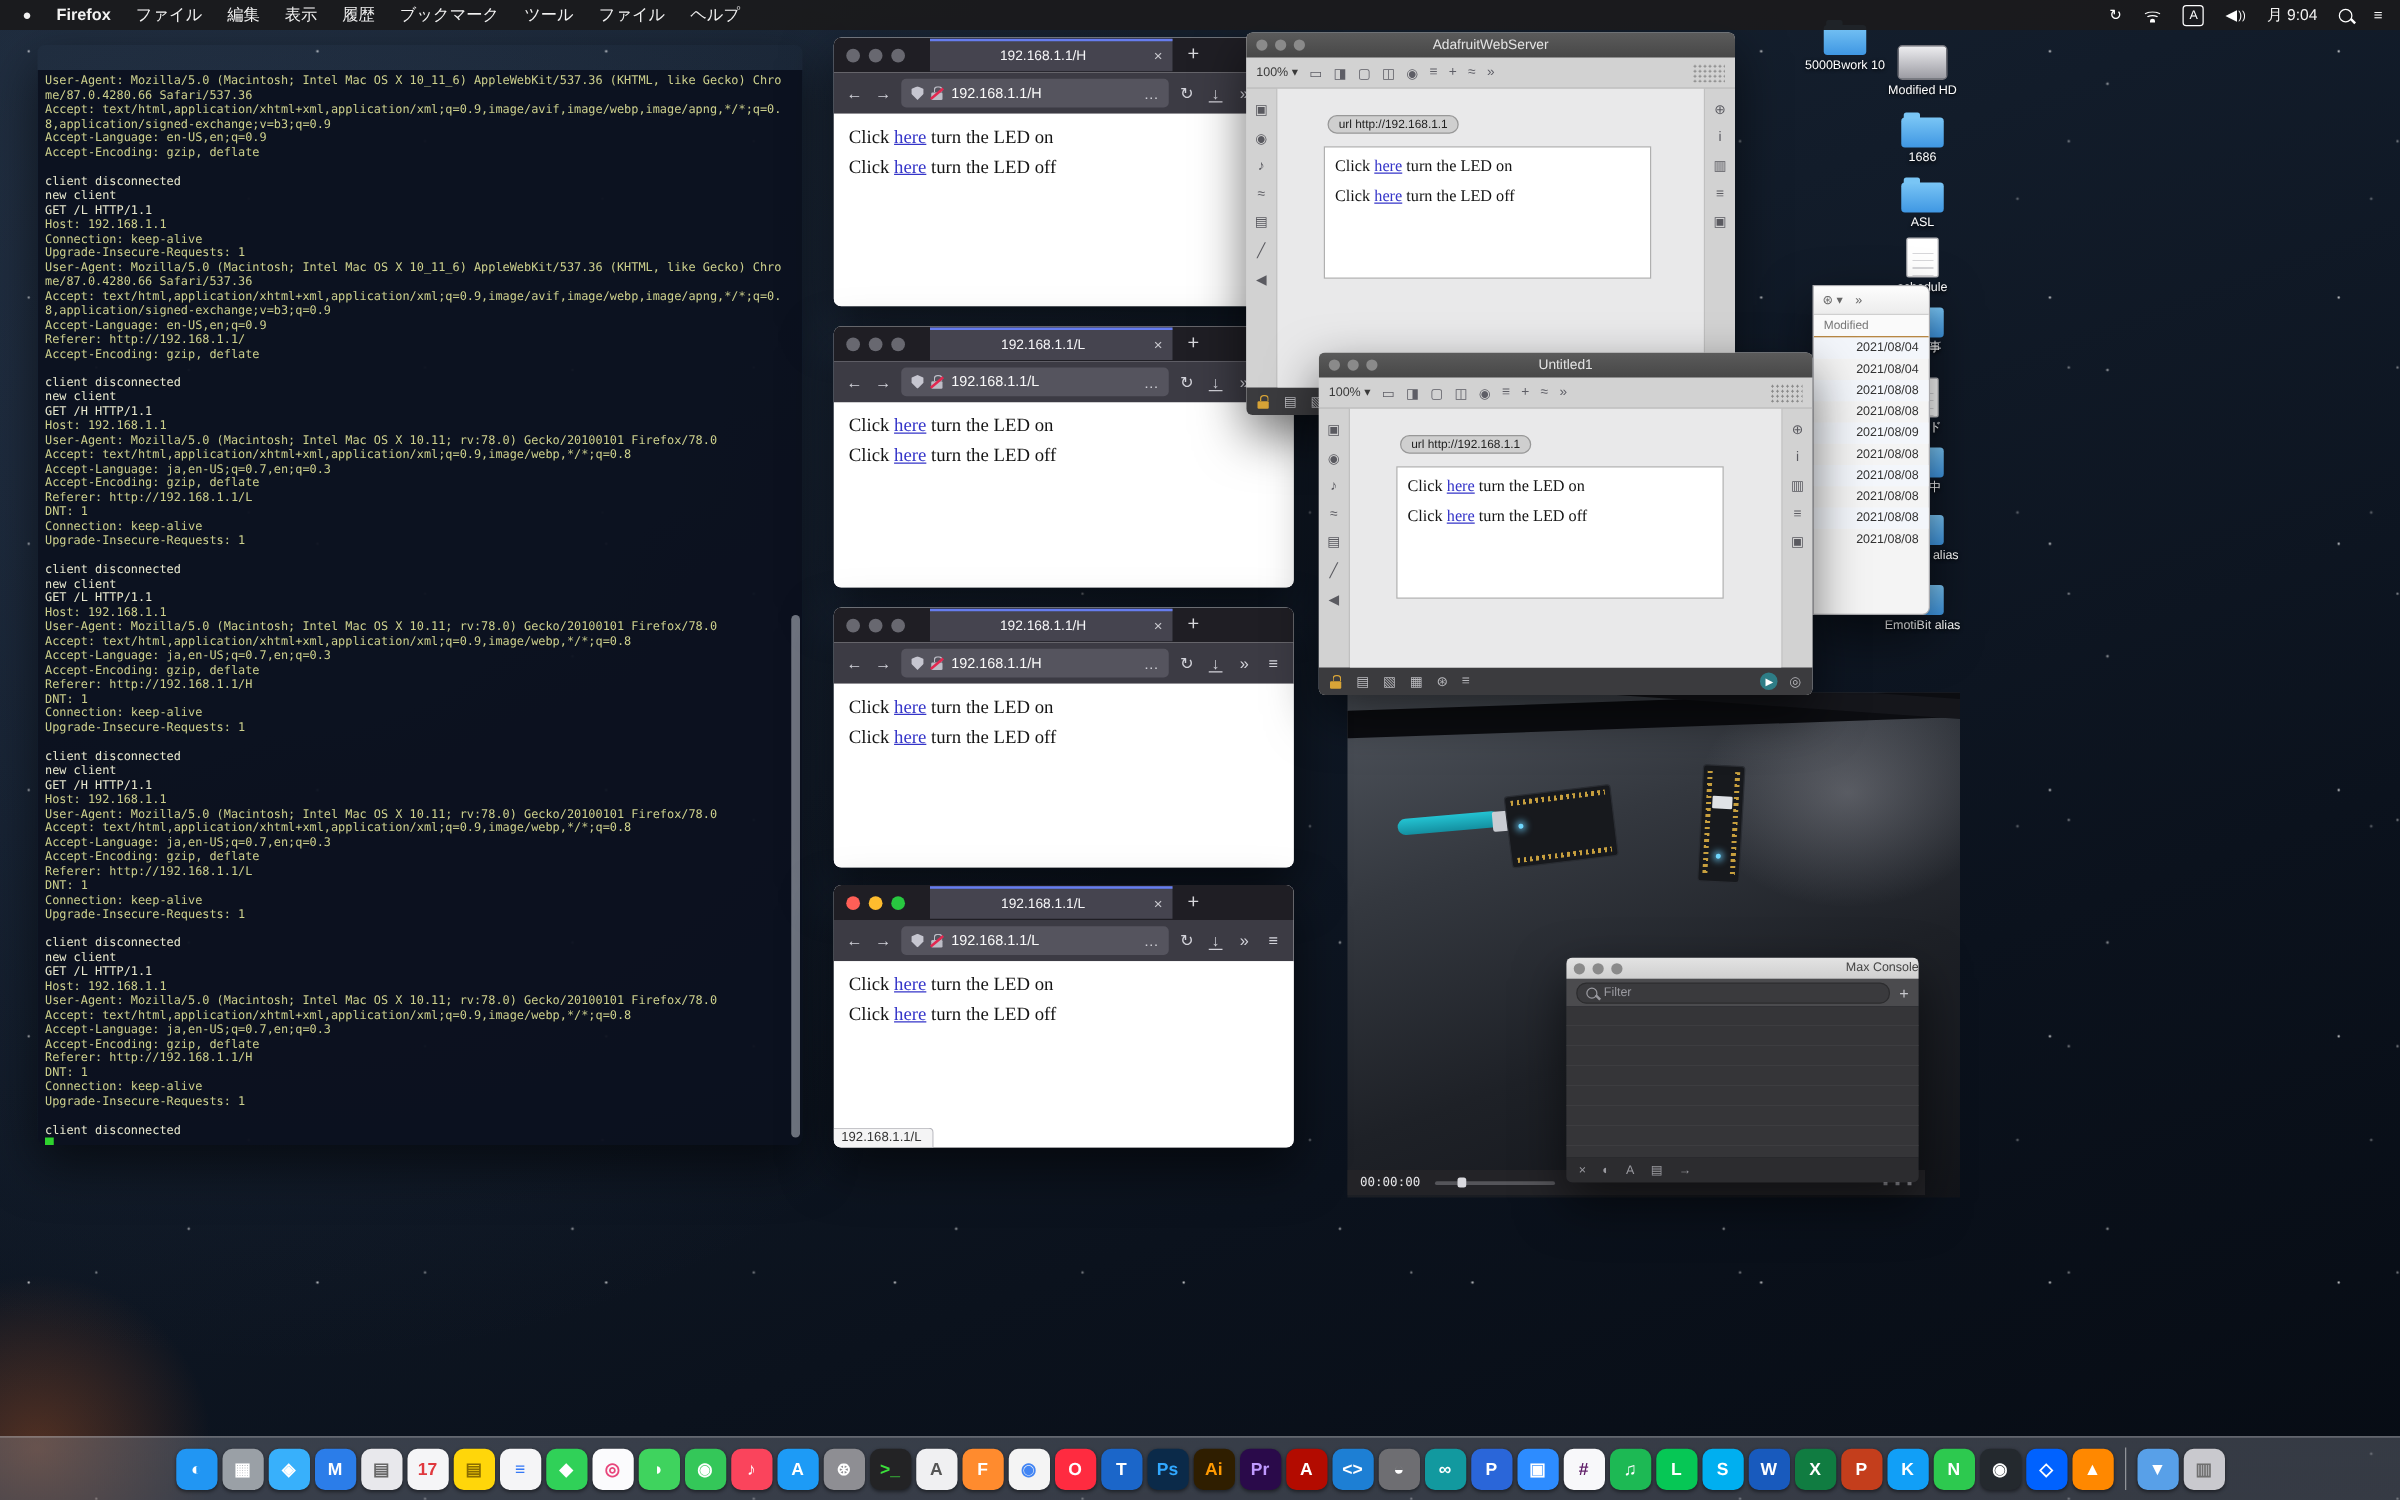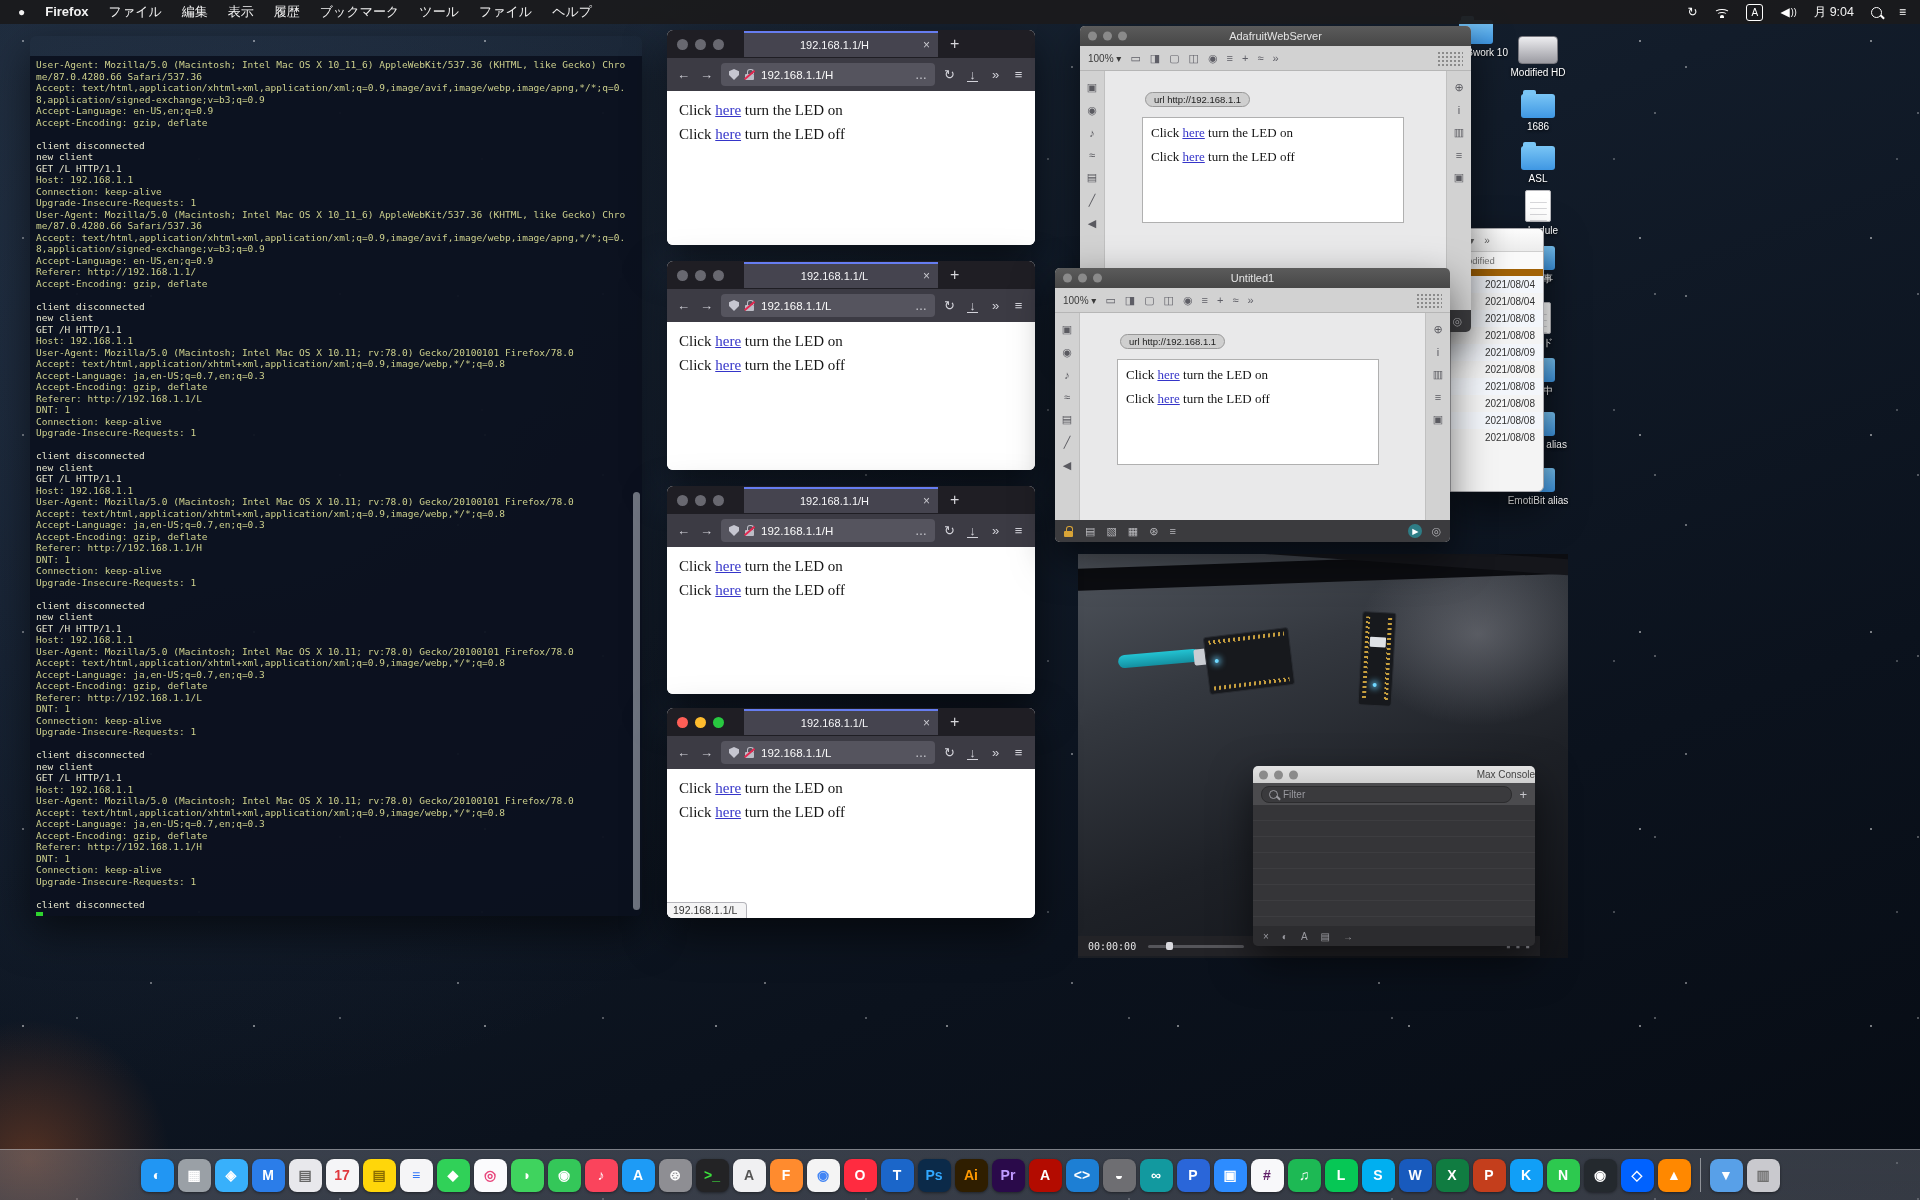--- a/index.html
+++ b/index.html
@@ -72,22 +72,22 @@
   .udots{color:#d0d0d6;font-size:12px}
   .ff-content{position:absolute;top:61px;bottom:0;left:0;right:0;background:#fff;padding:8px 12px;
     font-family:"Liberation Serif",serif;font-size:15px;color:#141414}
   .page-line{margin:3px 0 7px}
   .weblink{color:#3535c9;text-decoration:underline;cursor:pointer}
   .ff-status{position:absolute;left:0;bottom:0;background:#f4f4f5;border:1px solid #b4b4ba;border-left:none;border-bottom:none;
     border-radius:0 4px 0 0;padding:1px 9px 2px 6px;font-family:"Liberation Sans",sans-serif;font-size:10.5px;color:#333}
 
   
   .max-window{position:absolute;background:#d6d6d6;border-radius:5px;overflow:hidden;z-index:14;display:flex;flex-direction:column}
-  .maxw0{left:1080px;top:26px;width:391px;height:306px}
-  .maxw1{left:1055px;top:268px;width:395px;height:274px}
+  .maxw0{left:997px;top:26px;width:391px;height:306px}
+  .maxw1{left:1055px;top:282px;width:395px;height:274px}
   .max-titlebar{height:20px;background:linear-gradient(#5b5b5b,#474747);color:#e4e4e4;font-size:11px;
     display:flex;align-items:center;justify-content:center;position:relative;flex:none}
   .max-toolbar{height:24px;background:#d2d2d2;border-bottom:1px solid #b6b6b6;display:flex;align-items:center;gap:9px;padding:0 8px;color:#555;font-size:10px;flex:none}
   .zoom-label{color:#3a3a3a;font-size:10px;white-space:nowrap}
   .max-ticon{font-size:11px;color:#5e5e66}
   .grid-dots{margin-left:auto;width:26px;height:15px;background-image:radial-gradient(#8b8b8b 1px,transparent 1px);background-size:4px 4px}
   .max-mid{flex:1;display:flex;min-height:0}
   .max-strip{width:24px;background:#d2d2d2;display:flex;flex-direction:column;align-items:center;gap:10px;padding-top:10px;color:#5a5a60;font-size:11px;flex:none}
   .max-strip.left{border-right:1px solid #c0c0c0}
   .max-strip.right{border-left:1px solid #c0c0c0}
@@ -101,21 +101,21 @@
   .mlock{position:relative;width:10px;height:11px}
   .mlock::before{content:"";position:absolute;top:0;left:2px;width:5px;height:4px;border:1.5px solid #d8a437;border-bottom:none;border-radius:3px 3px 0 0}
   .mlock::after{content:"";position:absolute;bottom:0;left:0;width:9px;height:6px;background:#d8a437;border-radius:1px}
   .mb-right{margin-left:auto;display:flex;align-items:center;gap:9px}
   .play-circle{width:14px;height:14px;border-radius:50%;background:#2e7d86;color:#fff;font-size:8px;display:flex;align-items:center;justify-content:center}
 
   
   .finder{position:absolute;left:1450px;top:228px;width:92px;height:262px;background:#f4f4f4;border:1px solid #a9a9ad;
     border-radius:0 6px 6px 0;z-index:8;overflow:hidden;font-size:10px;color:#333}
   .finder-tb{height:22px;background:linear-gradient(#fdfdfd,#ececec);border-bottom:1px solid #cfcfcf;display:flex;align-items:center;gap:10px;padding:0 7px;color:#666}
-  .finder-head{height:17px;border-bottom:7px solid #a16207;display:flex;align-items:center;padding:0 8px;color:#777;font-size:9.5px;background:#fafafa}
+  .finder-head{height:17px;border-bottom:1px solid #a16207;display:flex;align-items:center;padding:0 8px;color:#777;font-size:9.5px;background:#fafafa}
   .finder-row{height:17px;display:flex;align-items:center;justify-content:flex-end;padding:0 8px;color:#333;white-space:nowrap;overflow:hidden}
   .finder-row:nth-child(odd){background:#f3f6fb}
 
   
   .dicon{position:absolute;width:64px;display:flex;flex-direction:column;align-items:center;gap:3px;z-index:2}
   .dlabel{font-size:10px;color:#fff;text-shadow:0 1px 3px rgba(0,0,0,.95);text-align:center;line-height:11px}
   .fold{width:34px;height:24px;background:linear-gradient(180deg,#79c5f5,#3f97e3);border-radius:3px;position:relative}
   .fold::before{content:"";position:absolute;top:-4px;left:2px;width:13px;height:5px;background:#79c5f5;border-radius:2px 2px 0 0}
   .disk{width:38px;height:26px;background:linear-gradient(180deg,#ededf0,#9b9ba2);border-radius:4px;border:1px solid #77777e}
   .docic{width:24px;height:30px;background:#fff;border:1px solid #b9b9bd;border-radius:2px;

